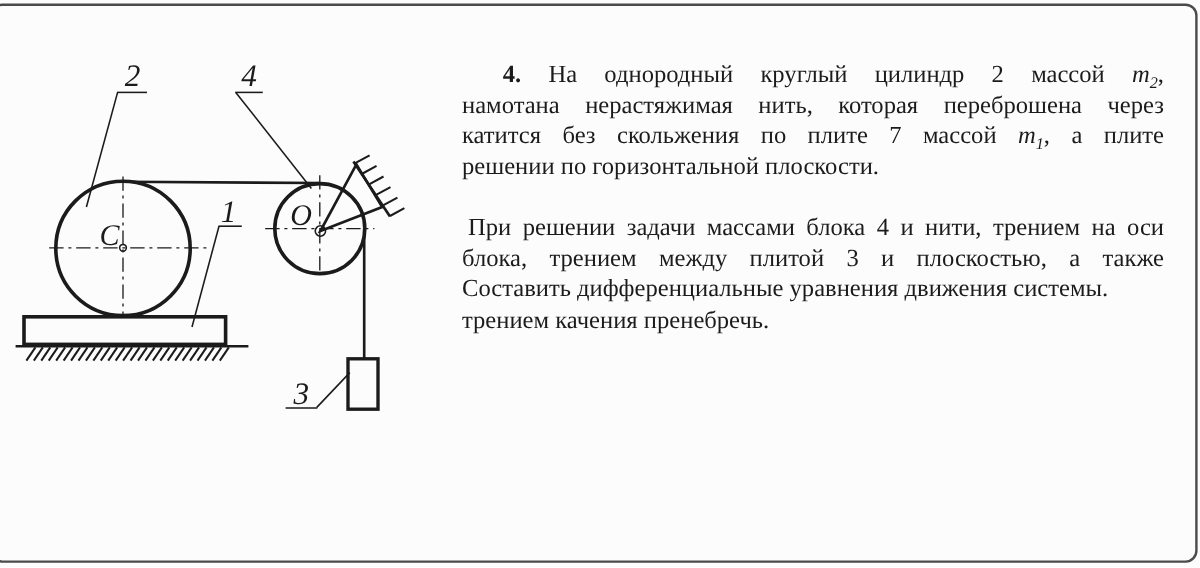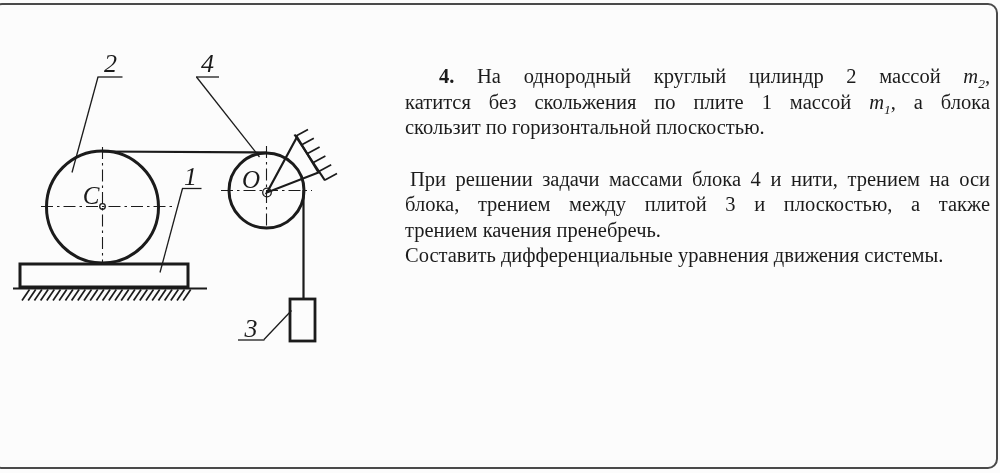--- a/index.html
+++ b/index.html
@@ -14,22 +14,22 @@
   .s3{stroke-width:3;}
   .s28{stroke-width:2.8;}
   .s2{stroke-width:2.2;}
   .s1{stroke-width:1.3;}
   .axis line, .axis{stroke-width:1.1;stroke-dasharray:12 4 2.5 4;}
   .hatch line{stroke-width:1.7;}
   .figure text{fill:var(--ink,#1b1b1b);stroke:none;font-style:italic;
          font-family:"Liberation Serif",serif;}
   .lbl{font-size:26px;}
   .cl{font-size:25px;}
-  .problem-text{position:absolute;left:385px;top:64px;width:585px;font-size:20.5px;
-         line-height:25.5px;color:var(--ink,#1b1b1b);margin-left:20px;}
+  .problem-text{position:absolute;left:385px;top:50px;width:585px;font-size:20.5px;
+         line-height:25.5px;color:var(--ink,#1b1b1b);}
   .tline{text-align:justify;text-align-last:left;}
   .tline.j{text-align-last:justify;}
   .ind{text-indent:34px;}
   .para+.para{margin-top:26px;}
   .para+.para .tline:first-child{text-indent:5px;font-family:Liberation Serif, serif;}
   .bold{font-weight:700;}
   .var{font-style:italic;}
   sub.var{font-size:13.5px;line-height:0;}
 </style>
 </head>
@@ -115,23 +115,24 @@
     <text class="lbl" x="207.5" y="71.5" text-anchor="middle">4</text>
     <text class="lbl" x="190.5" y="185" text-anchor="middle">1</text>
     <text class="lbl" x="251" y="336.5" text-anchor="middle">3</text>
     <text class="cl" x="99.5" y="204" text-anchor="end">C</text>
     <text class="cl" x="260" y="187.5" text-anchor="end">O</text>
   </svg>
 
   <div class="problem-text">
       <div class="para">
         <div class="tline j ind"><span class="bold">4.</span><span> На однородный круглый цилиндр 2 массой </span><span class="var">m</span><sub class="var">2</sub><span>,</span></div>
-        <div class="tline j"><span>катится без скольжения по плите 1 массой </span><span class="var">m</span><sub class="var">1</sub><span>, а блока</span></div>
-        <div class="tline"><span>скользит по горизонтальной плоскостью.</span></div>
+        <div class="tline j"><span>намотана нерастяжимая нить, которая переброшена через</span></div>
+        <div class="tline j"><span>катится без скольжения по плите 7 массой </span><span class="var">m</span><sub class="var">1</sub><span>, а плите</span></div>
+        <div class="tline"><span>решении по горизонтальной плоскости.</span></div>
       </div>
       <div class="para">
         <div class="tline j"><span>При решении задачи массами блока 4 и нити, трением на оси</span></div>
         <div class="tline j"><span>блока, трением между плитой 3 и плоскостью, а также</span></div>
+        <div class="tline"><span>Составить дифференциальные уравнения движения системы.</span></div>
         <div class="tline"><span>трением качения пренебречь.</span></div>
-        <div class="tline"><span>Составить дифференциальные уравнения движения системы.</span></div>
       </div>
     </div>
 </div>
 
 </body></html>

